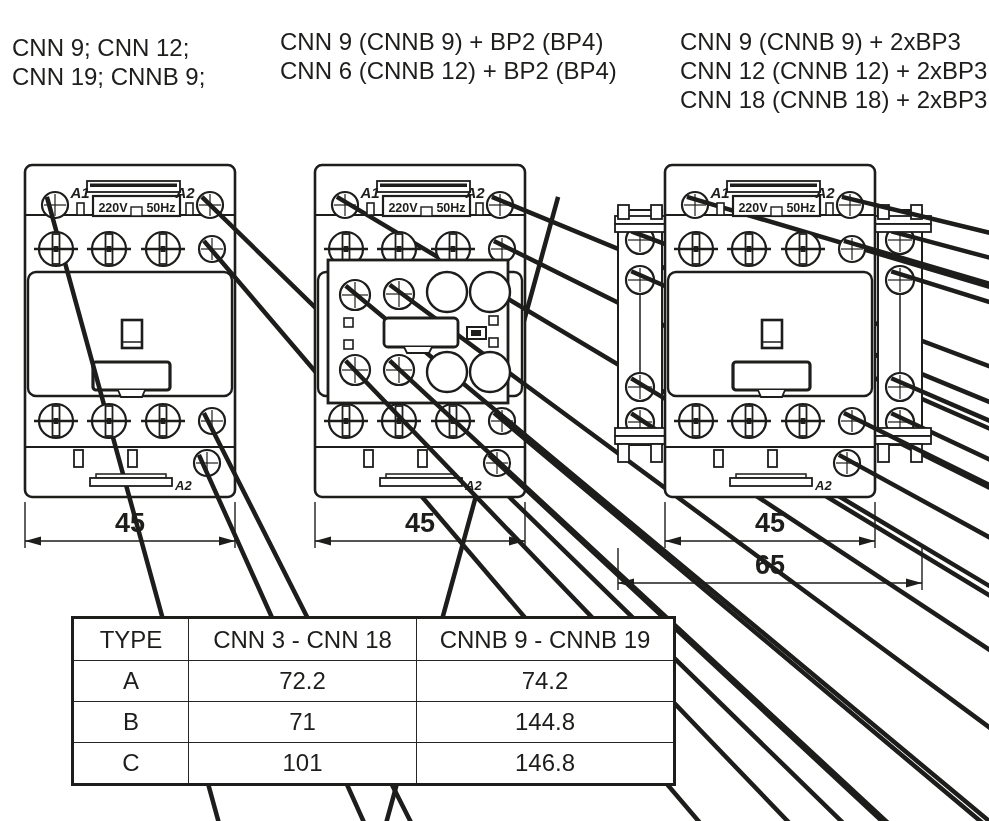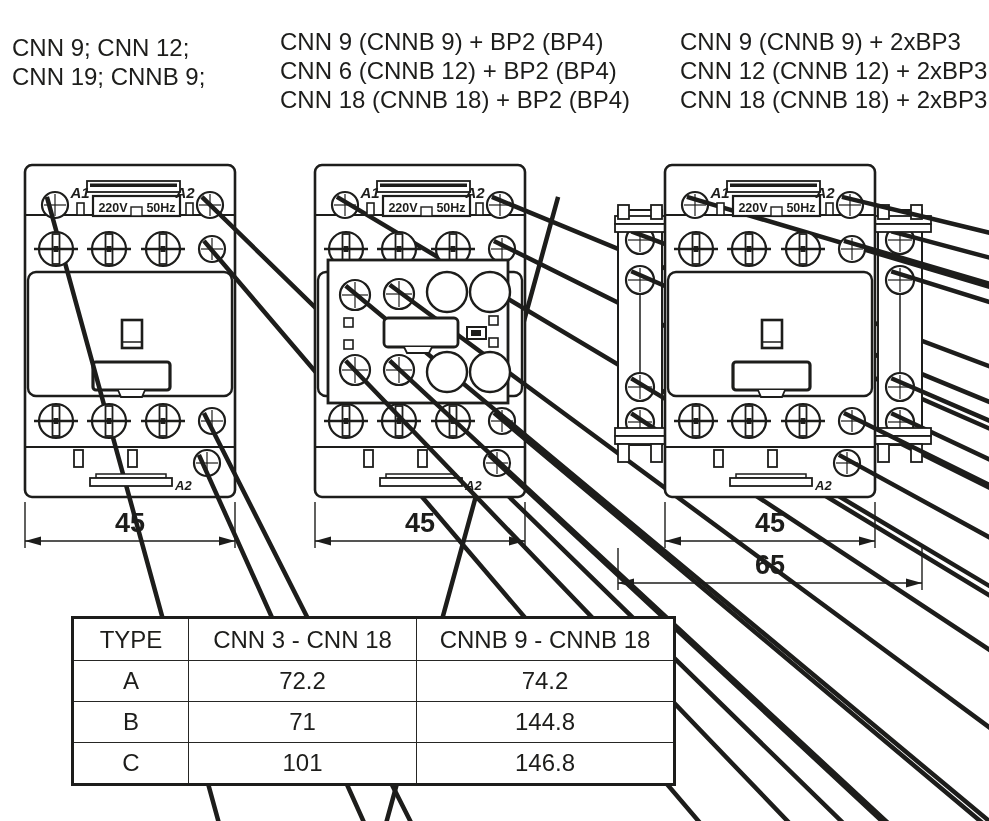--- a/index.html
+++ b/index.html
@@ -18,21 +18,20 @@
 
 <div class="page">
 
   <div class="hdr" style="left:12px;top:33px;">
     <div>CNN 9; CNN 12;</div>
     <div>CNN 19; CNNB 9;</div>
   </div>
   <div class="hdr" style="left:280px;top:27px;">
     <div>CNN 9 (CNNB 9) + BP2 (BP4)</div>
     <div>CNN 6 (CNNB 12) + BP2 (BP4)</div>
-    <div>CNN 18 (CNNB 18) + BP2 (BP4)</div>
   </div>
   <div class="hdr" style="left:680px;top:27px;">
     <div>CNN 9 (CNNB 9) + 2xBP3</div>
     <div>CNN 12 (CNNB 12) + 2xBP3</div>
     <div>CNN 18 (CNNB 18) + 2xBP3</div>
   </div>
 
   <svg id="dwg" width="989" height="821" viewBox="0 0 989 821">
       <g>
         <rect x="25" y="165" width="210" height="332" rx="7" fill="#fff" stroke="#1d1d1b" stroke-width="2.6"></rect>
@@ -446,21 +445,21 @@
           <text x="770" y="574" font-size="27" font-family="Liberation Sans,sans-serif" font-weight="bold" text-anchor="middle" fill="#1d1d1b">65</text>
         </g>
       </g>
     </svg>
 
   <table class="dims">
       <tbody>
         <tr>
           <td style="width:102px;height:41px">TYPE</td>
           <td style="width:215px;height:41px">CNN 3 - CNN 18</td>
-          <td style="width:244px;height:41px">CNNB 9 - CNNB 18</td>
+          <td style="width:244px;height:41px">CNNB 9 - CNNB 19</td>
         </tr>
         <tr>
           <td>A</td>
           <td>72.2</td>
           <td>74.2</td>
         </tr>
         <tr>
           <td>B</td>
           <td>71</td>
           <td>144.8</td>

